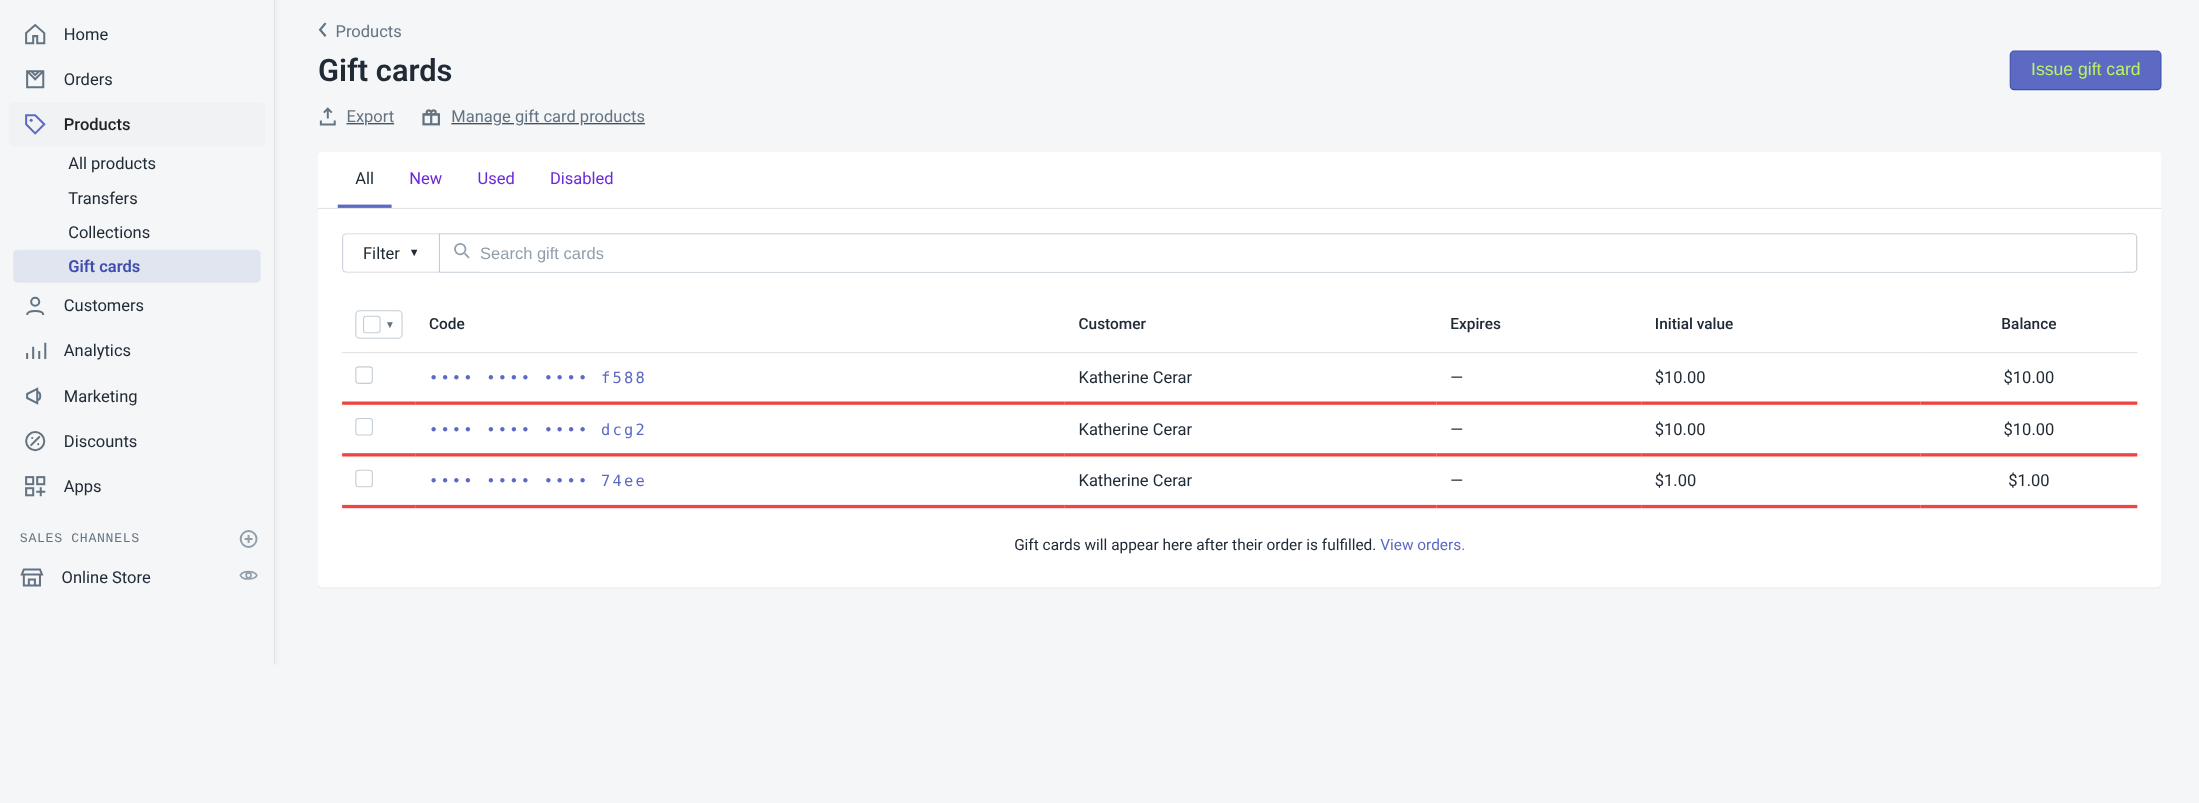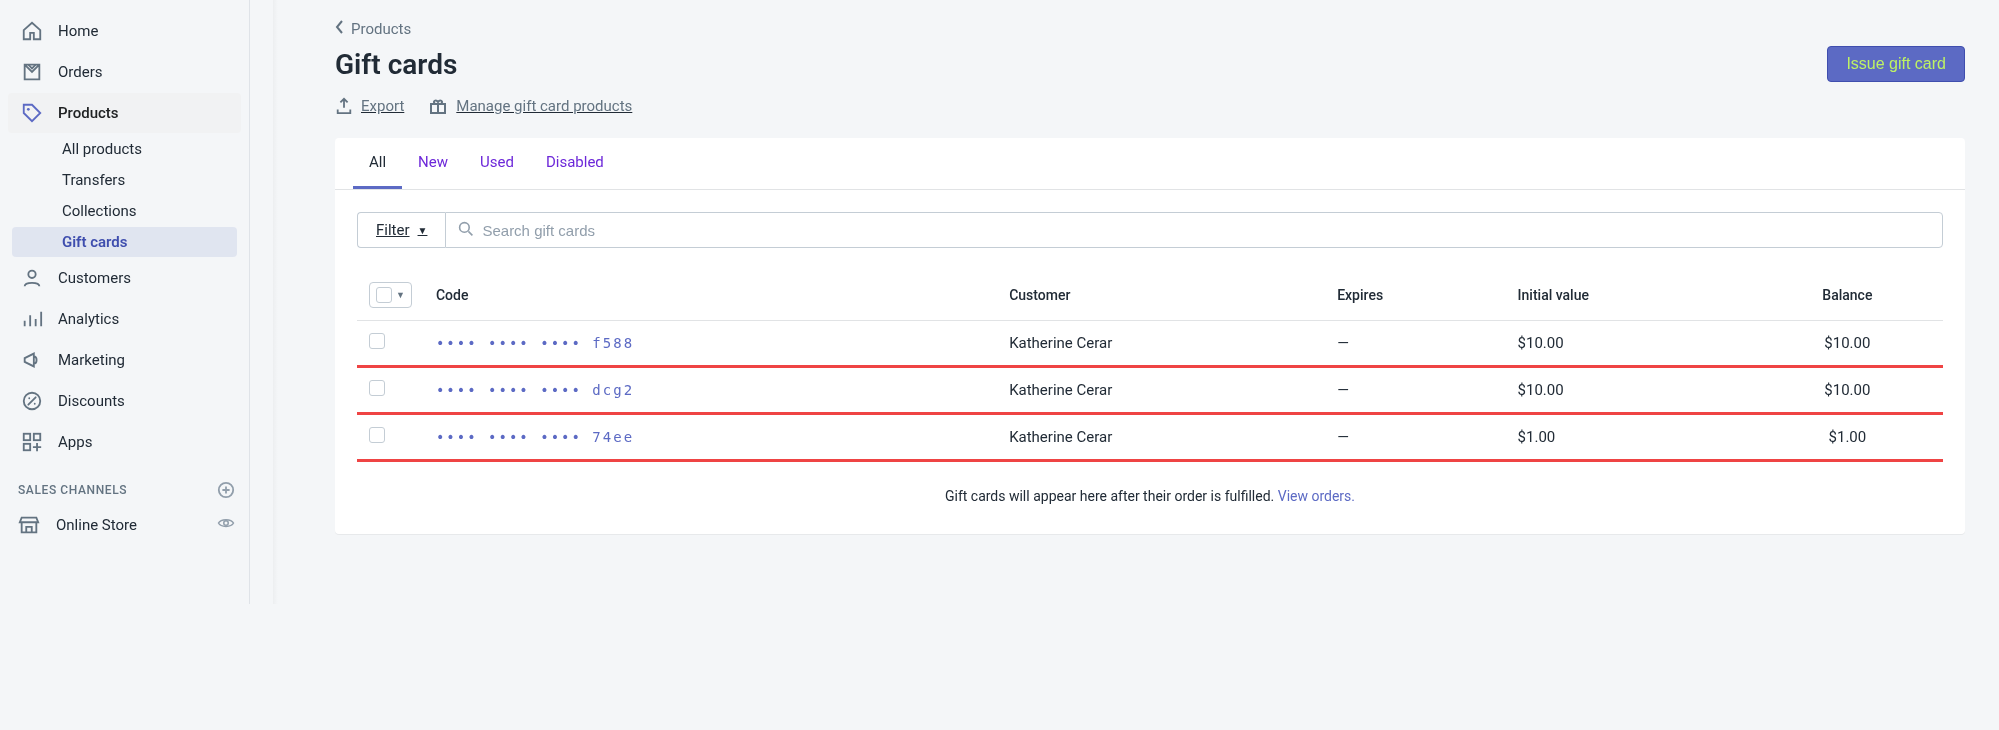--- a/index.html
+++ b/index.html
@@ -4,21 +4,21 @@
 <style>
   * { box-sizing: border-box; }
   html, body {
     margin: 0; padding: 0;
     font-family: -apple-system, BlinkMacSystemFont, "Segoe UI", Roboto, Helvetica, Arial, sans-serif;
     font-size: 14px;
     color: #212b36;
     background: #f4f6f8;
     height: 100%;
   }
-  .app { display: flex; height: 604px; width: 1999px; gap: 23px; }
+  .app { display: flex; height: 604px; width: 1999px; }
   .sidebar {
     width: 250px;
     background: #f4f6f8;
     border-right: 1px solid #dfe3e8;
     padding-top: 10px;
     flex-shrink: 0;
     display: flex;
     flex-direction: column;
   }
   .nav-section { padding: 0 8px; }
@@ -49,20 +49,21 @@
   .nav-subitem.active {
     background: #e0e5f0;
     color: #3f4eae;
     font-weight: 600;
   }
   .sales-channels-header {
     padding: 18px 14px 6px 18px;
     display: flex;
     align-items: center;
     justify-content: space-between;
+    font-family: Liberation Mono, monospace;
   }
   .sales-channels-header .label {
     font-size: 12px;
     color: #637381;
     letter-spacing: 0.6px;
     font-weight: 500;
   }
   .sales-channels-header .add-icon {
     width: 18px; height: 18px;
     cursor: pointer;
@@ -163,21 +164,20 @@
     border: 1px solid #c4cdd5;
     border-right: none;
     border-radius: 4px 0 0 4px;
     background: #fff;
     padding: 8px 18px;
     display: inline-flex;
     align-items: center;
     font-size: 15px;
     color: #212b36;
     cursor: pointer;
-    text-decoration: underline;
   }
   .filter-btn .caret { margin-left: 8px; font-size: 10px;}
   .search-box {
     flex: 1;
     border: 1px solid #c4cdd5;
     border-radius: 0 4px 4px 0;
     display: flex;
     align-items: center;
     padding: 0 12px;
     background: #fff;

